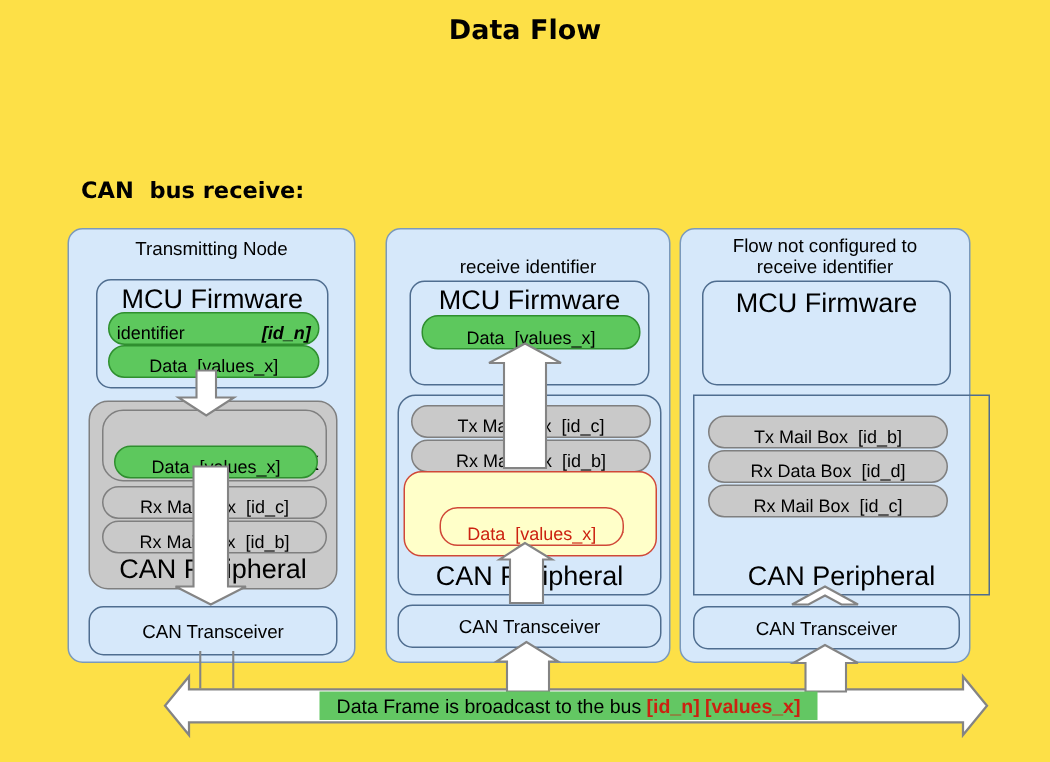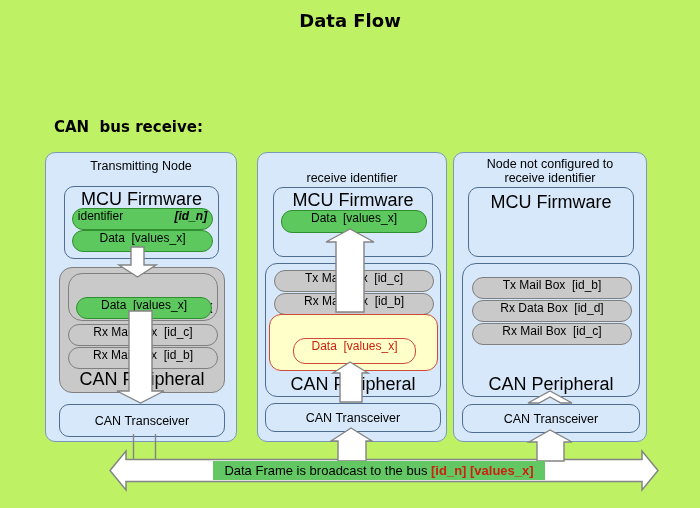--- a/index.html
+++ b/index.html
@@ -1,27 +1,27 @@
 <!DOCTYPE html>
 <html><head>
 <meta charset="utf-8">
 <style>
   html,body{margin:0;padding:0;background:#ffffff;}
-  .canvas{position:relative;width:700px;height:508px;background:#bef264;overflow:hidden;
+  .canvas{position:relative;width:700px;height:508px;background:#fde047;overflow:hidden;
           font-family:"Liberation Sans",sans-serif;color:#000;}
   .abs{position:absolute;}
   .page-title{left:0;top:10px;width:700px;text-align:center;
               font-family:"DejaVu Sans",sans-serif;font-weight:bold;font-size:18px;}
   .section-label{left:54px;top:118px;font-family:"DejaVu Sans",sans-serif;
                  font-weight:bold;font-size:15px;white-space:pre;}
   .node{background:#d6e8fa;border:1.6px solid #7a99bb;border-radius:10px;}
   .inner-box{border:1.4px solid #4f6d8f;border-radius:10px;}
   .node-title{width:100%;text-align:center;font-size:12.5px;white-space:pre;line-height:14px;}
   .box-label{width:100%;text-align:center;font-size:18px;white-space:pre;}
-  .pill{border-radius:11px;font-size:12px;display:flex;align-items:flex-start;justify-content:center;white-space:pre;}
+  .pill{border-radius:11px;font-size:12px;display:flex;align-items:flex-end;justify-content:center;white-space:pre;}
   .green{background:#5dc85d;border:1.4px solid #2f8f2f;}
   .grayp{background:#c9c9c9;border:1.4px solid #7f7f7f;}
   .grayfill{background:#c9c9c9;border:1.4px solid #7f7f7f;border-radius:13px;}
   .yellowbox{background:#ffffc9;border:1.7px solid #d04838;border-radius:12px;}
   .yellowpill{background:#ffffc9;border:1.4px solid #d04838;border-radius:12px;color:#cc2211;}
   .redtext{color:#cc2211;}
   .em{font-weight:bold;font-style:italic;margin-left:48px;}
   .overlay{position:absolute;left:0;top:0;z-index:5;pointer-events:none;}
   .bus-band{left:213px;top:461px;width:332px;height:19px;background:#63c763;z-index:6;
             display:flex;align-items:center;justify-content:center;font-size:13px;white-space:pre;}
@@ -98,28 +98,28 @@
       </div>
       <div class="abs box-label" style="top:110px;left:0;">CAN Peripheral</div>
     </div>
 
     <div class="abs inner-box" style="left:7px;top:250px;width:174px;height:27px;display:flex;align-items:center;justify-content:center;font-size:12.5px;background:#d6e8fa;">
       <span>CAN Transceiver</span>
     </div>
   </div>
 
   <div class="abs node" style="left:453px;top:152px;width:192px;height:288px;">
-    <div class="abs node-title" style="top:4px;left:0;">Node not configured to</div>
+    <div class="abs node-title" style="top:4px;left:0;">Flow not configured to</div>
     <div class="abs node-title" style="top:18px;left:0;">receive identifier</div>
 
     <div class="abs inner-box" style="left:14px;top:34px;width:164px;height:68px;">
       <div class="abs box-label" style="top:4px;left:0;">MCU Firmware</div>
     </div>
 
-    <div class="abs inner-box" style="left:8px;top:110px;width:176px;height:132px;border-radius:14px;">
+    <div class="abs inner-box" style="left:8px;top:110px;width:176px;height:132px;border-radius:0;padding-left:20px;">
       <div class="abs pill grayp" style="left:9px;top:13px;width:158px;height:20px;">
         <span>Tx Mail Box  [id_b]</span>
       </div>
       <div class="abs pill grayp" style="left:9px;top:36px;width:158px;height:20px;">
         <span>Rx Data Box  [id_d]</span>
       </div>
       <div class="abs pill grayp" style="left:9px;top:59px;width:158px;height:20px;">
         <span>Rx Mail Box  [id_c]</span>
       </div>
       <div class="abs box-label" style="top:110px;left:0;">CAN Peripheral</div>

